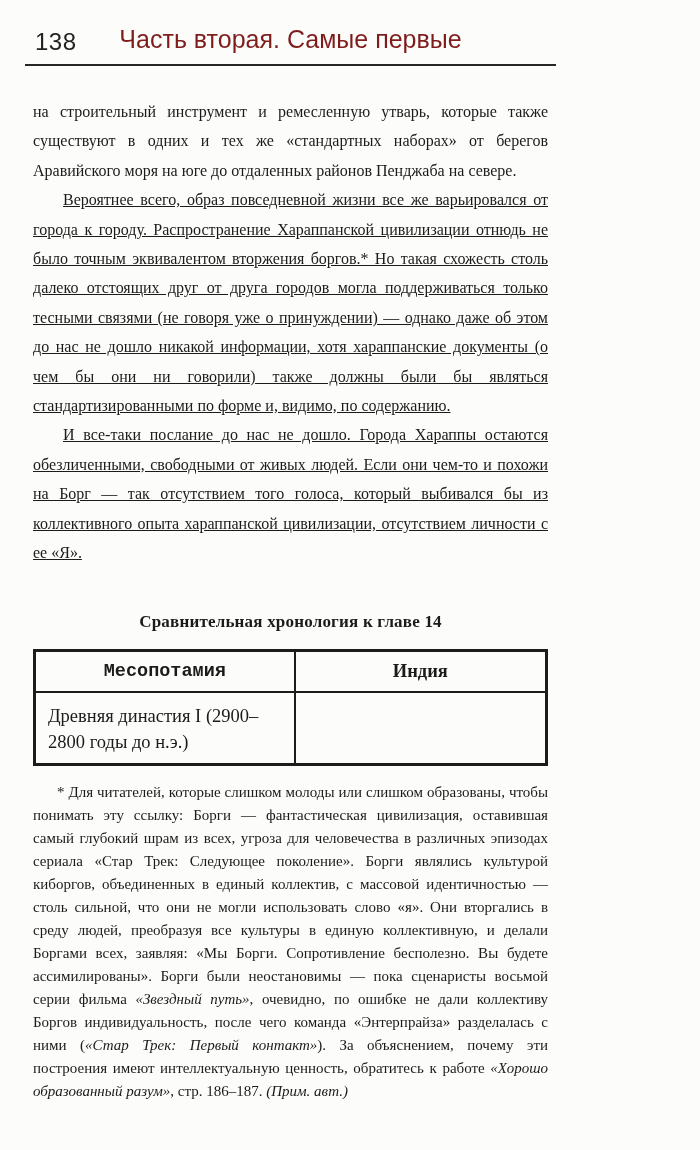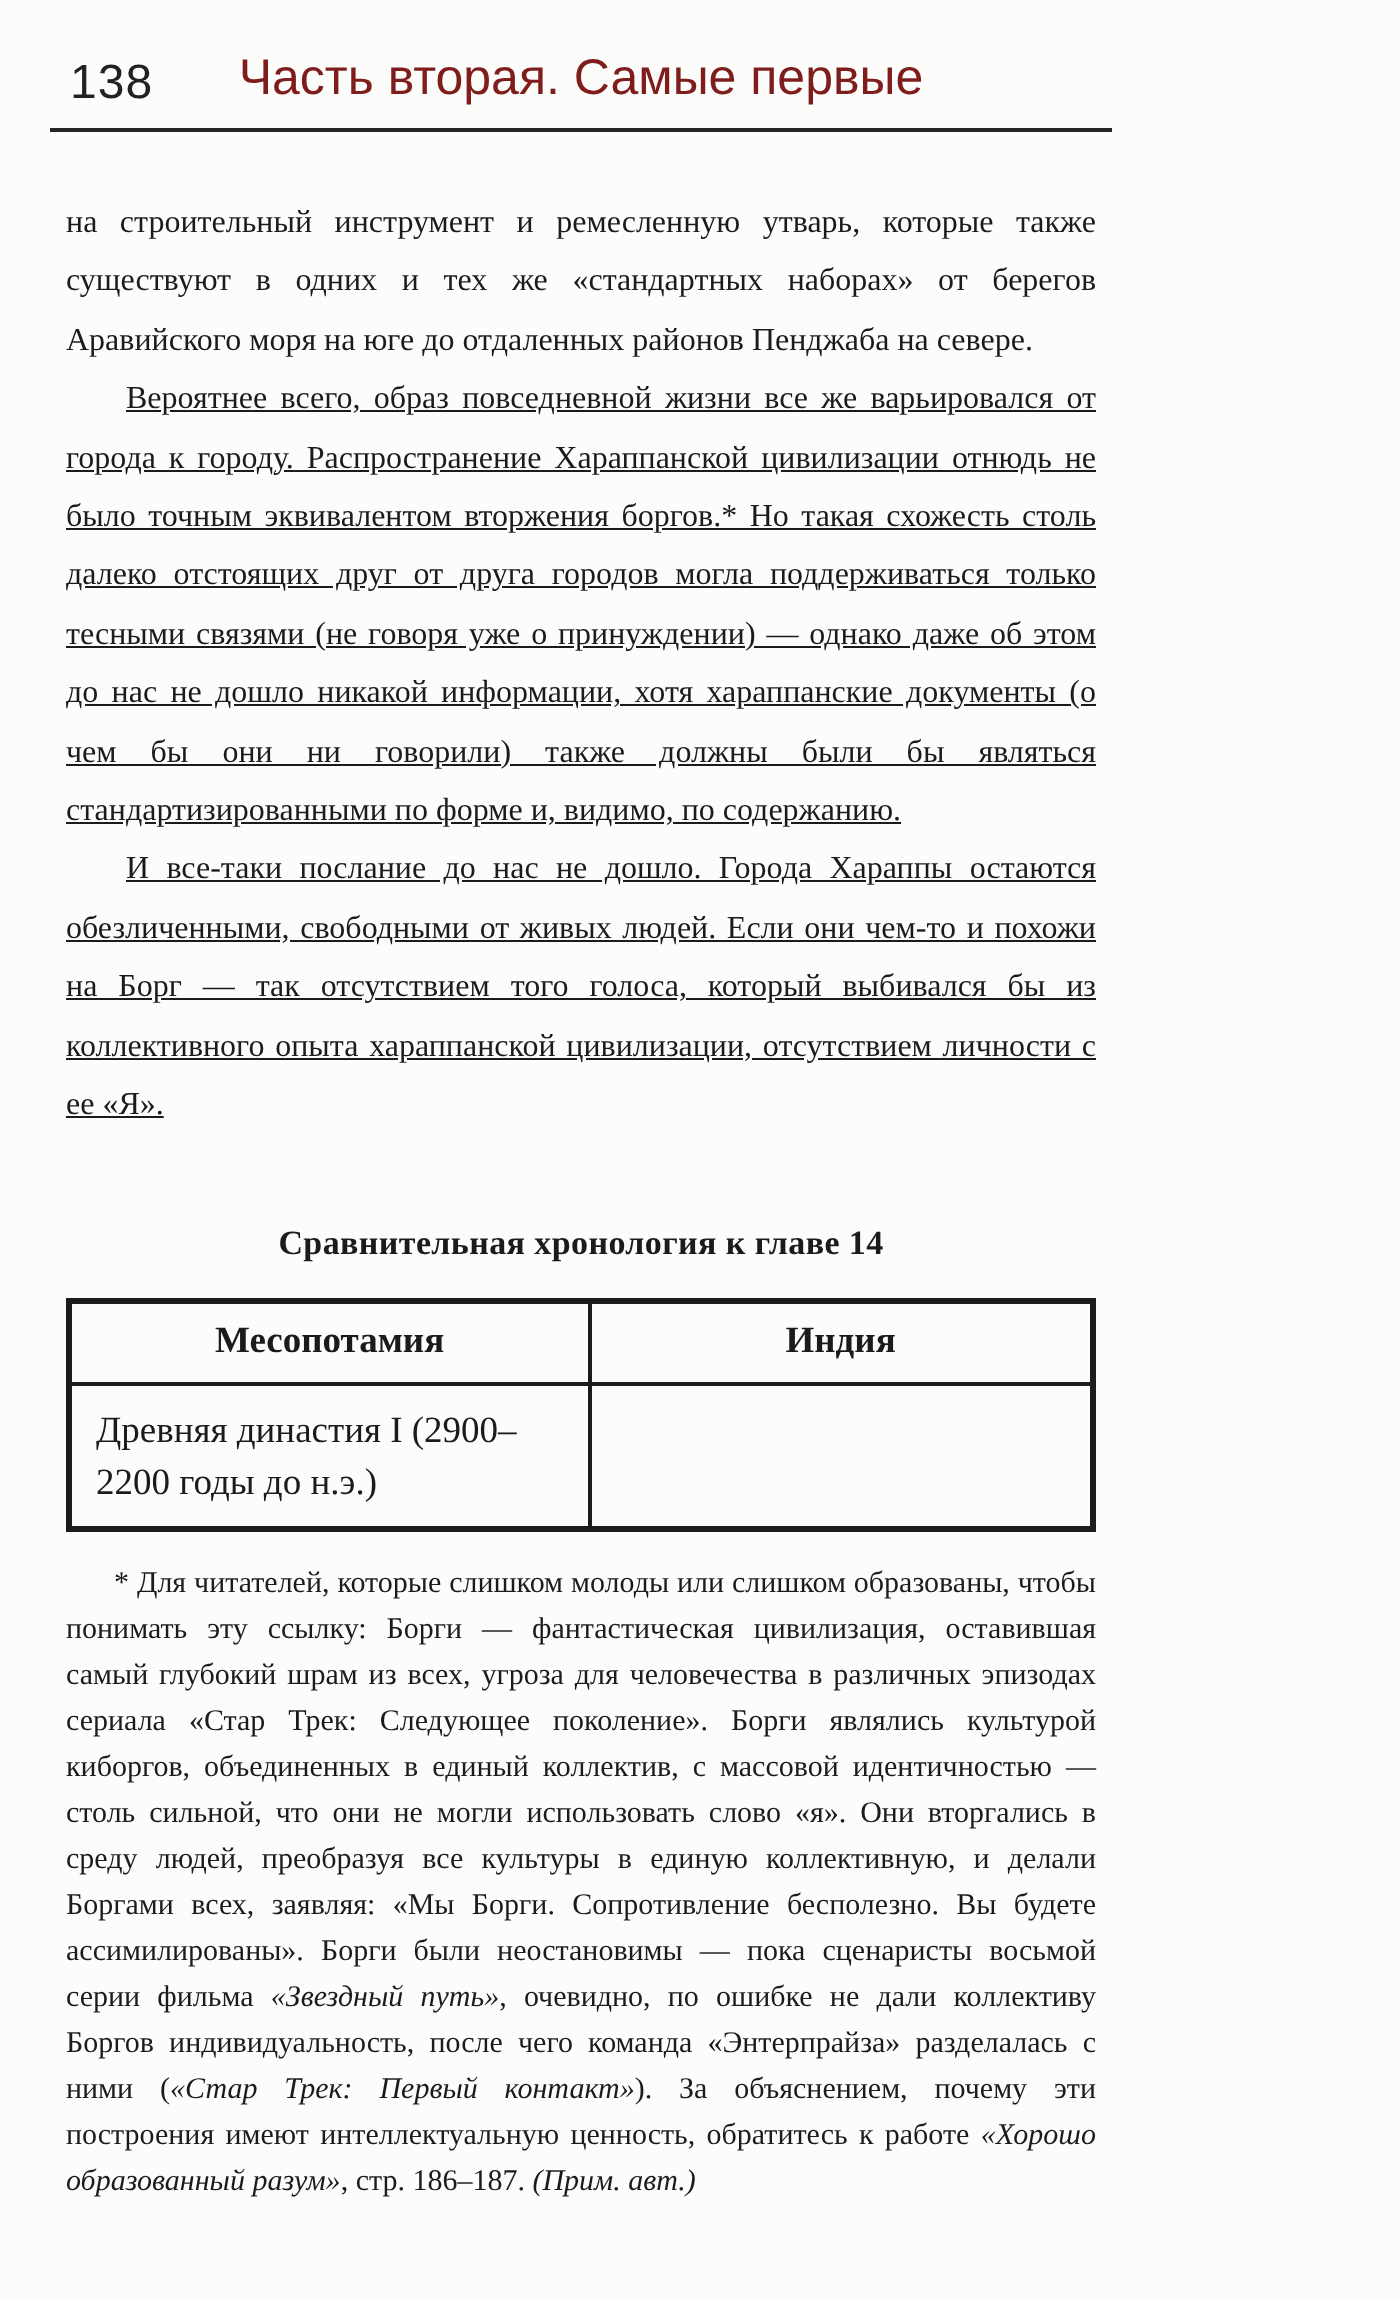--- a/index.html
+++ b/index.html
@@ -74,21 +74,21 @@
     text-align: center;
     padding: 9px 6px;
   }
   table.chronology td {
     vertical-align: top;
     padding: 10px 12px 8px 12px;
     height: 64px;
     line-height: 26px;
     text-align: left;
   }
-  table.chronology .col-meso { width: 50.8%; }
+  table.chronology .col-meso { width: 50.8%; font-family: Liberation Mono, monospace; }
   
   .footnote {
     margin-top: 15px;
     font-size: 15px;
     line-height: 23px;
     text-align: justify;
     text-indent: 24px;
     hyphens: auto;
     -webkit-hyphens: auto;
   }
@@ -115,21 +115,21 @@
 
   <table class="chronology">
     <thead>
       <tr>
         <th class="col-meso">Месопотамия</th>
         <th>Индия</th>
       </tr>
     </thead>
     <tbody>
       <tr>
-        <td>Древняя династия I (2900–2200 годы до н.э.)</td>
+        <td>Древняя династия I (2900–2800 годы до н.э.)</td>
         <td></td>
       </tr>
     </tbody>
   </table>
 
   <div class="footnote">
     <span>* Для читателей, которые слишком молоды или слишком образованы, чтобы понимать эту ссылку: Борги — фантастическая цивилизация, оставившая самый глубокий шрам из всех, угроза для человечества в различных эпизодах сериала «Стар Трек: Следующее поколение». Борги являлись культурой киборгов, объединенных в единый коллектив, с массовой идентичностью — столь сильной, что они не могли использовать слово «я». Они вторгались в среду людей, преобразуя все культуры в единую коллективную, и делали Боргами всех, заявляя: «Мы Борги. Сопротивление бесполезно. Вы будете ассимилированы». Борги были неостановимы — пока сценаристы восьмой серии фильма </span><span class="it">«Звездный путь»</span><span>, очевидно, по ошибке не дали коллективу Боргов индивидуальность, после чего команда «Энтерпрайза» разделалась с ними (</span><span class="it">«Стар Трек: Первый контакт»</span><span>). За объяснением, почему эти построения имеют интеллектуальную ценность, обратитесь к работе </span><span class="it">«Хорошо образованный разум»</span><span>, стр. 186–187. </span><span class="it">(Прим. авт.)</span>
   </div>
 
 </div>

